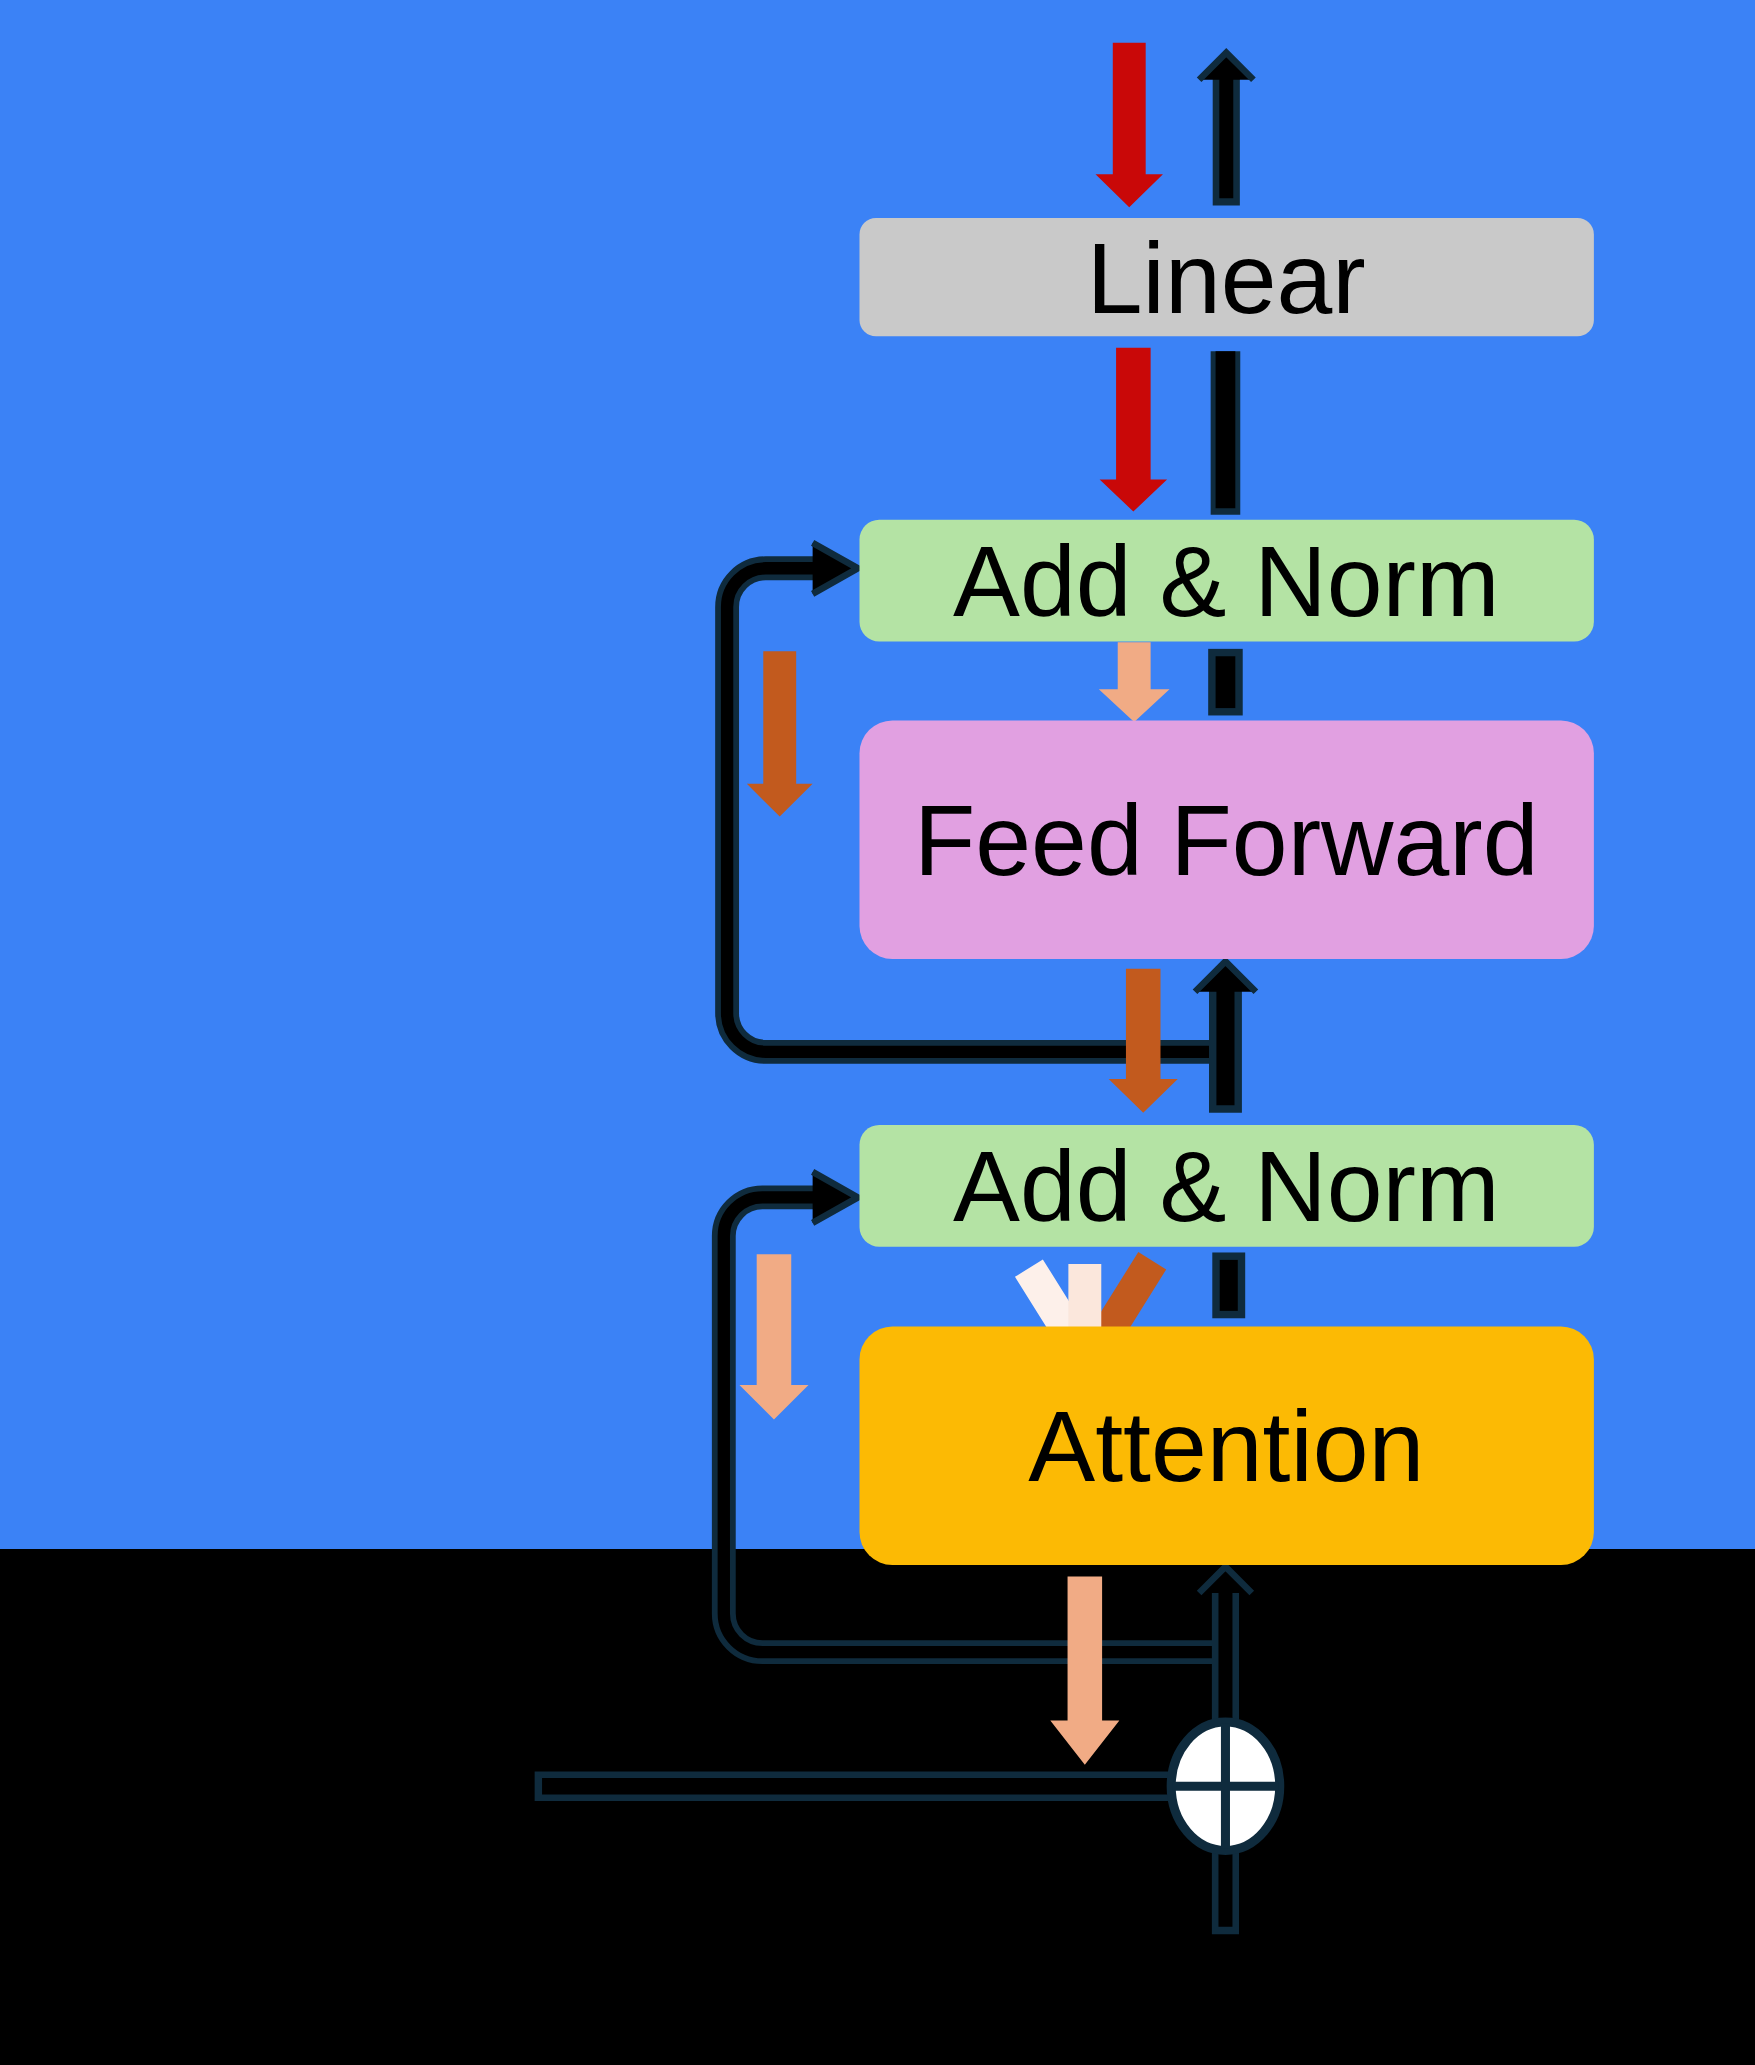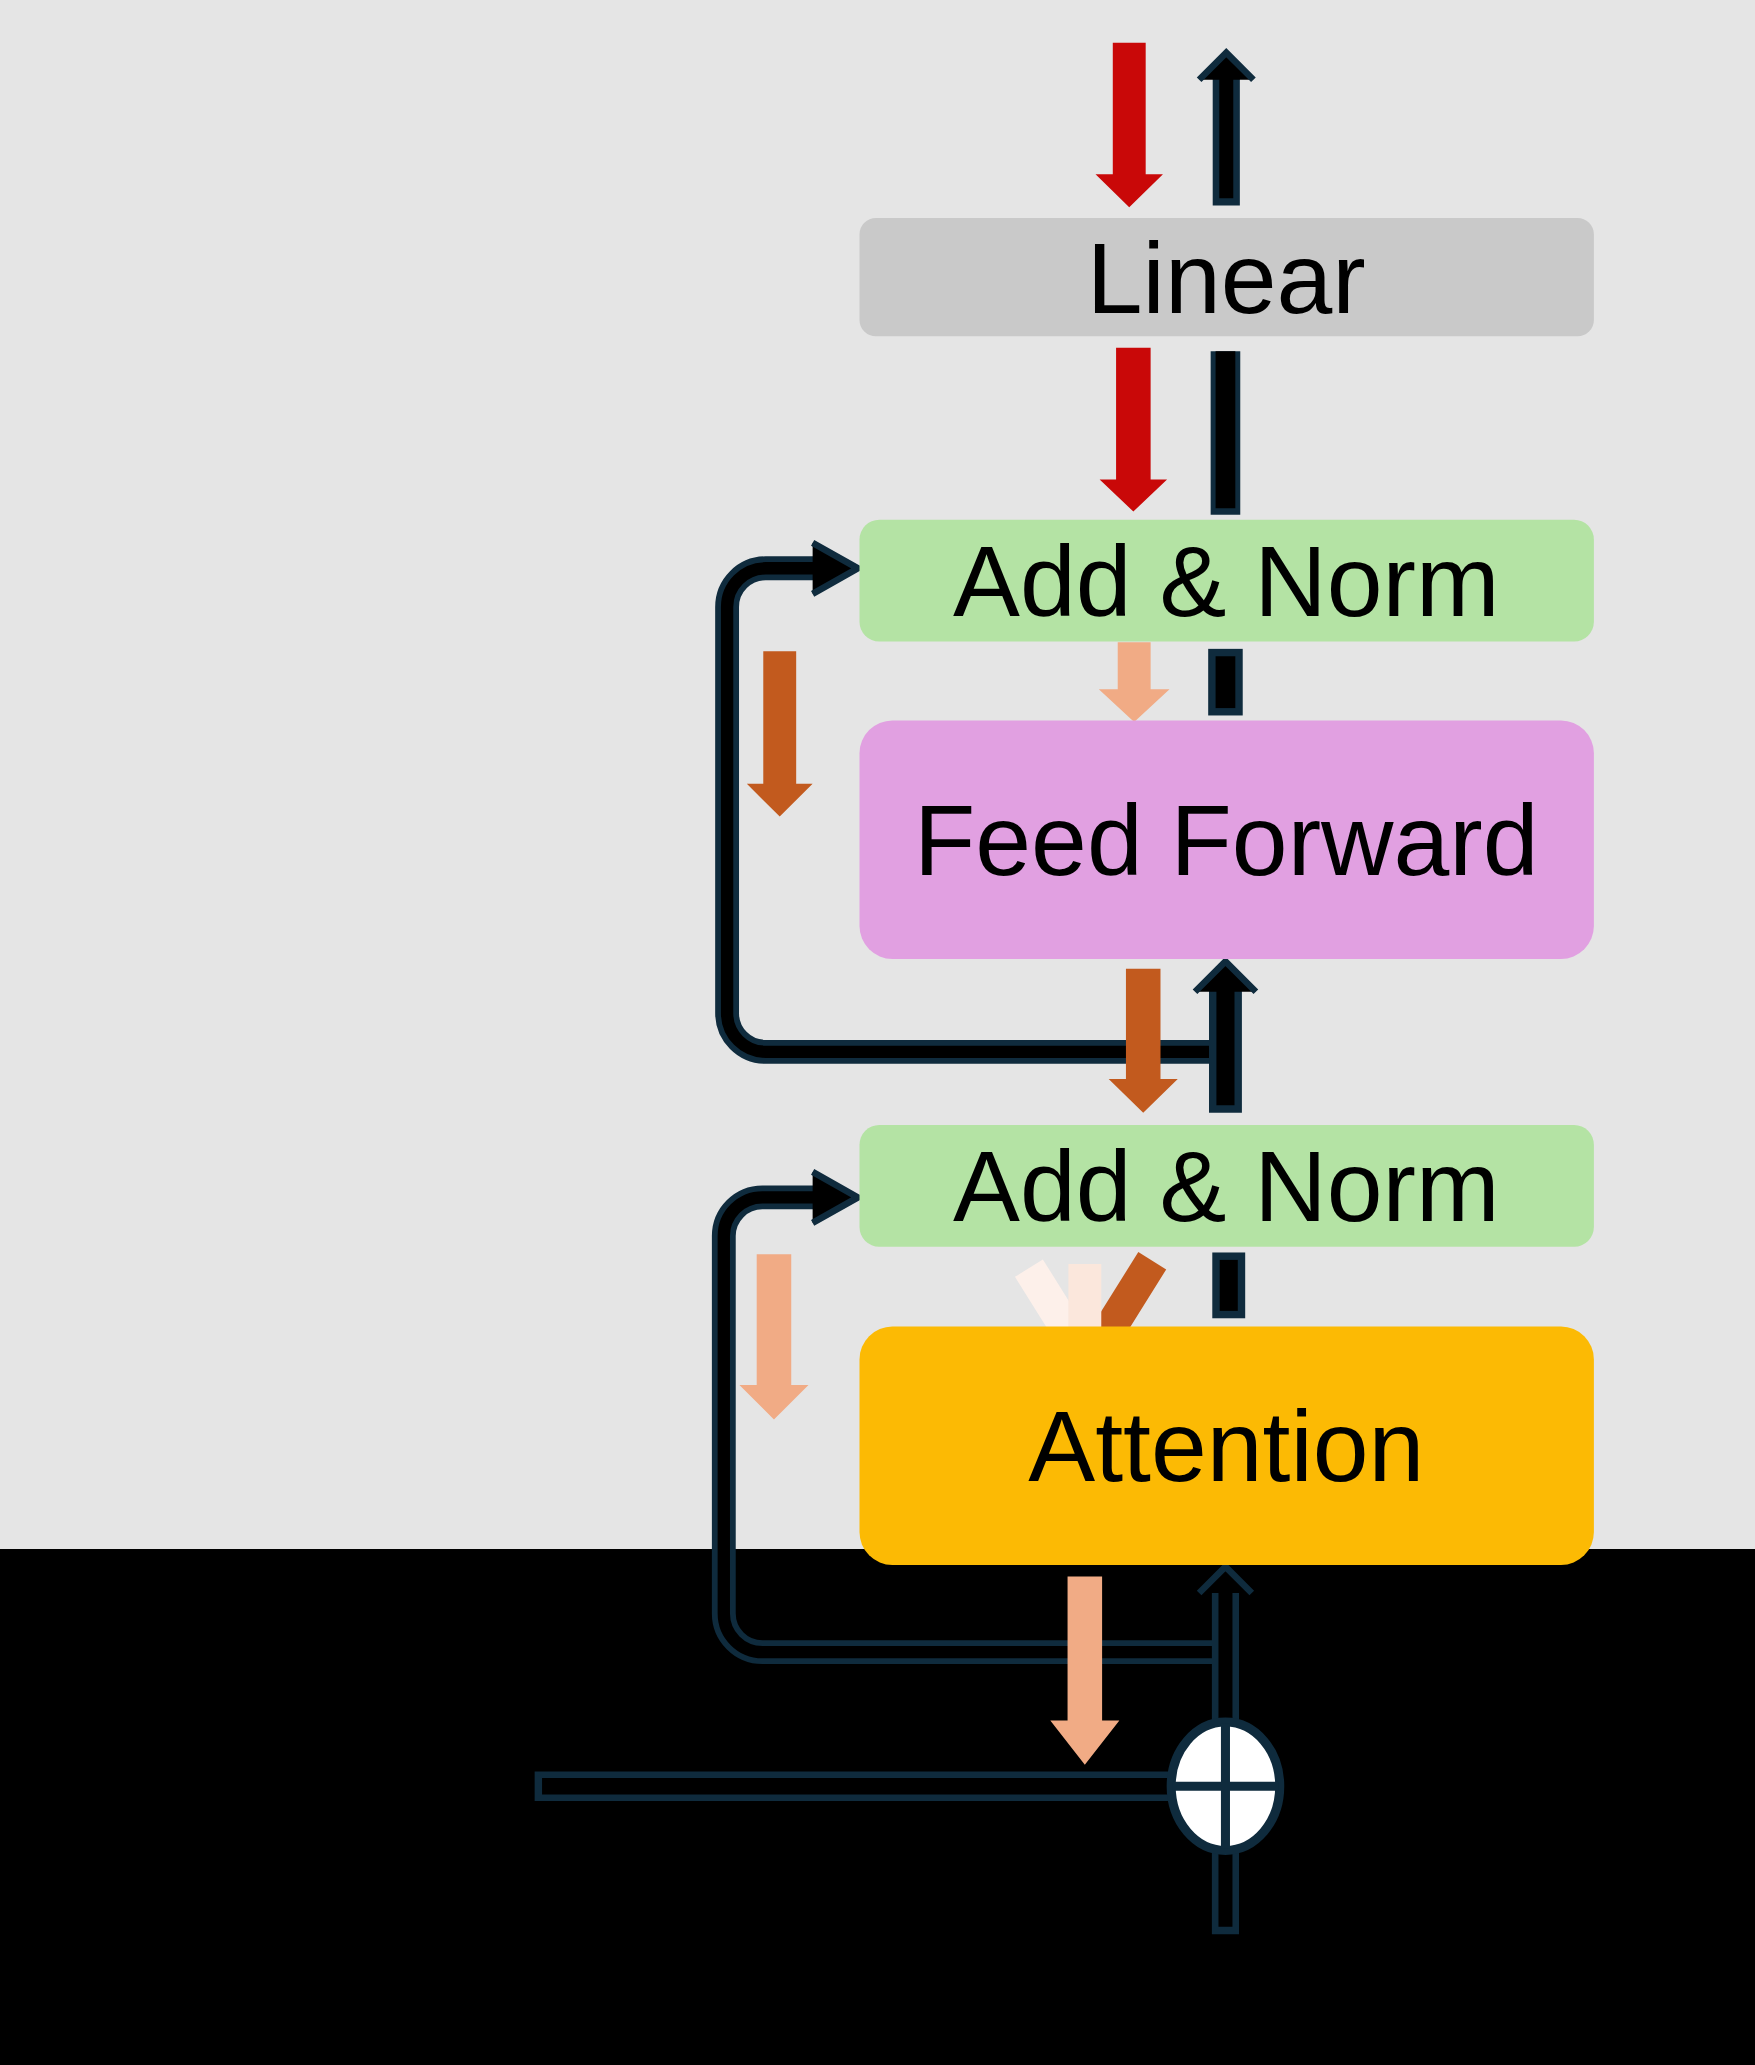--- a/index.html
+++ b/index.html
@@ -2,21 +2,21 @@
 <html style="font-size:13px"><head>
 <meta charset="utf-8">
 <style>
   html,body{
     margin:0;padding:0;
     width:1756px;height:2065px;
     background:#000000;
     overflow:hidden;
     font-family:"Liberation Sans", sans-serif;
   }
-  .canvas{position:relative;width:1756px;height:1549px;background:#e5e5e5;}
+  .canvas{position:relative;width:1756px;height:1549px;background:#3b82f6;}
   svg{position:absolute;top:0;left:0;}
   .pipe-navy{stroke:#0f2b3d;fill:none;}
   .pipe-core{stroke:#000000;fill:none;}
   .hollow-head{fill:#000000;stroke:#0f2b3d;stroke-width:8;stroke-linejoin:miter;}
   .hollow-rect{fill:#000000;stroke:#0f2b3d;stroke-width:9;}
   .arrow-red{fill:#c90808;}
   .arrow-orange{fill:#c25a1e;}
   .arrow-peach{fill:#f1ab85;}
   .arrow-palepink{fill:#fdf0ea;}
   .arrow-lightpink{fill:#fbe7dc;}

